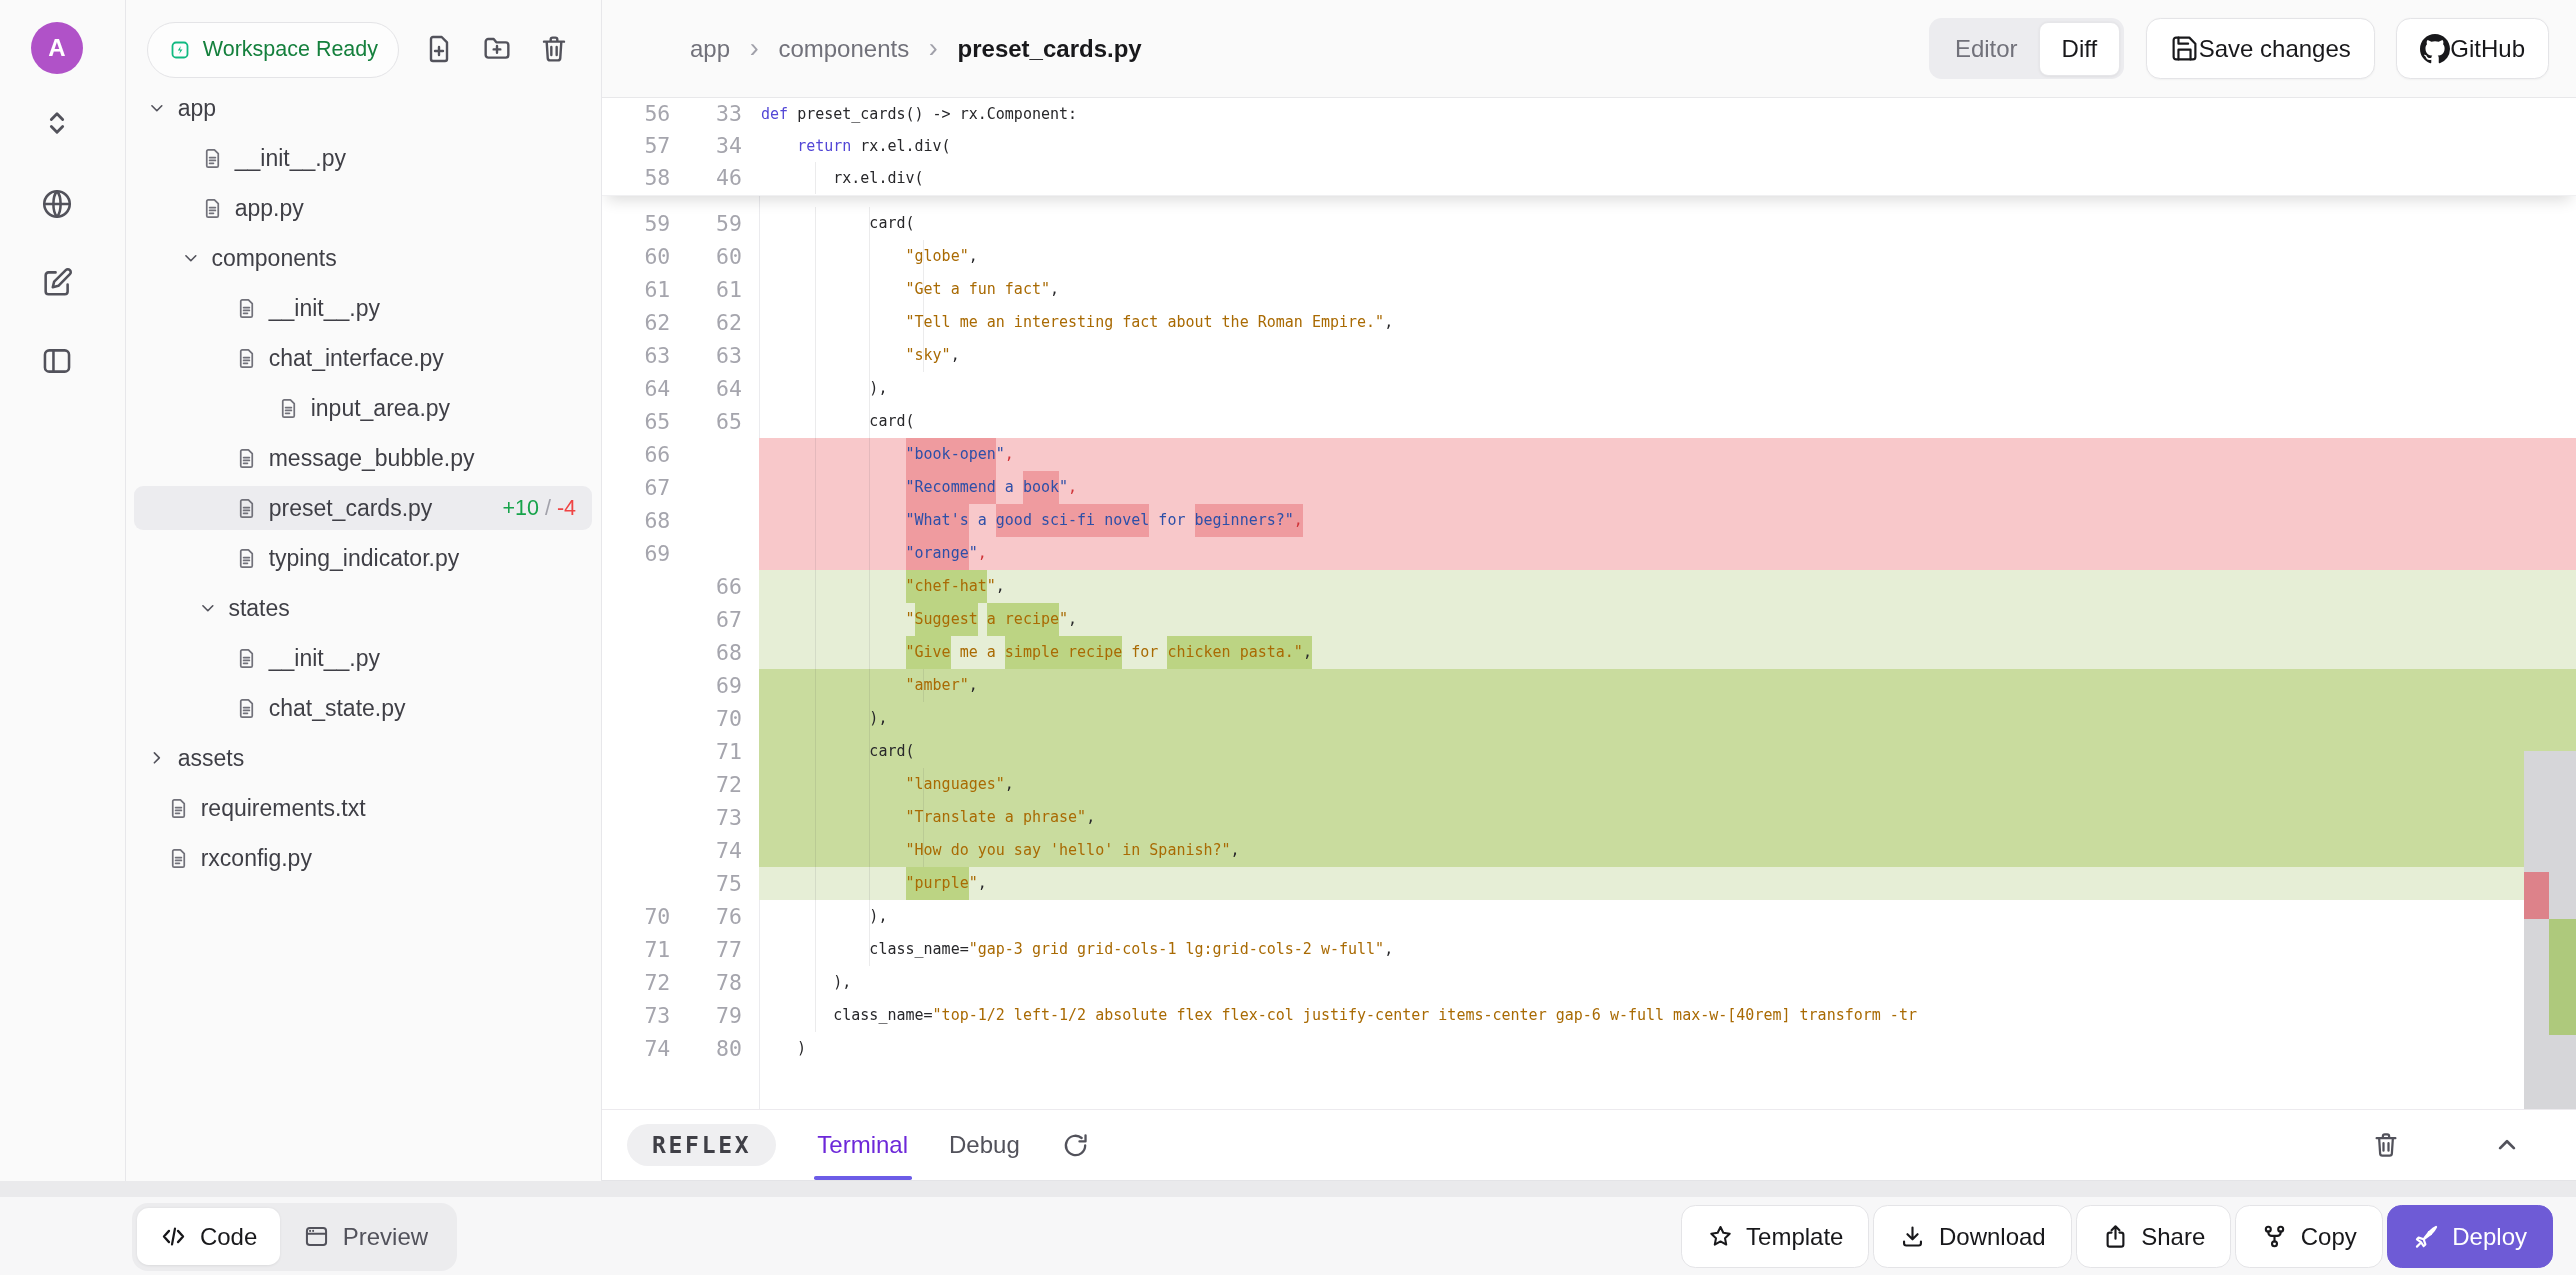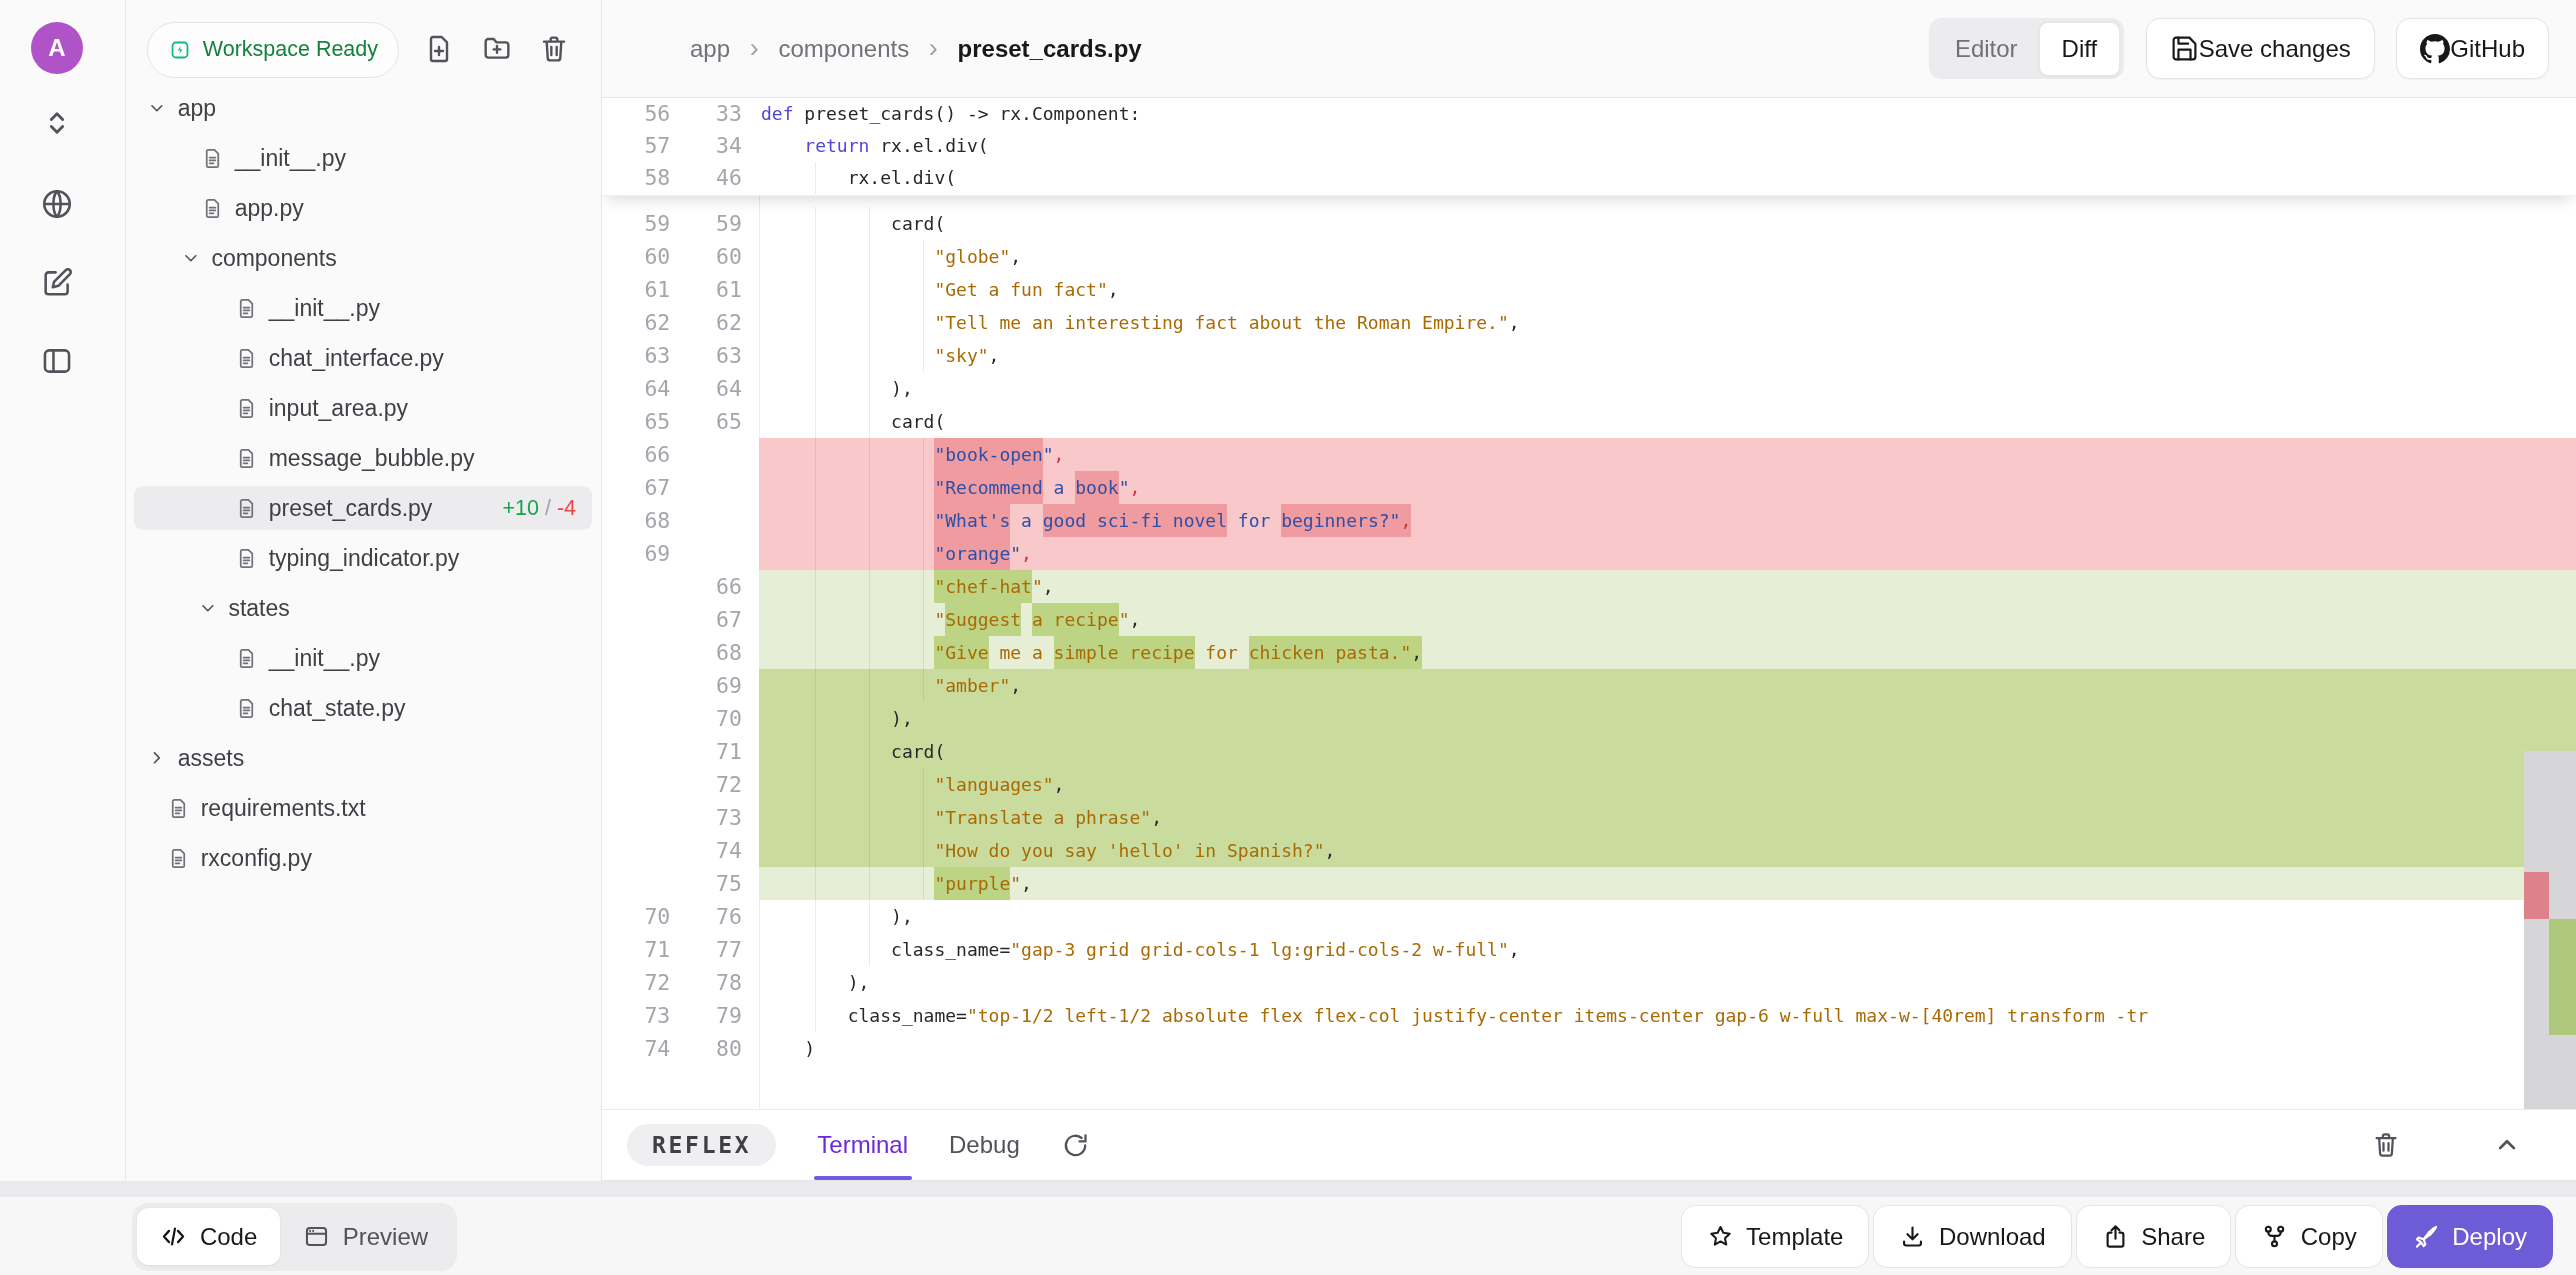--- a/index.html
+++ b/index.html
@@ -44,21 +44,21 @@
   .col0line{position:absolute;left:157px;top:0;height:100%;width:0;border-left:0.9px solid #ebebee;z-index:0}
   .rows{position:absolute;left:0;top:109px;width:100%;z-index:1}
   .code-row{position:relative;height:33px;font-family:"DejaVu Sans Mono",monospace}
   .code-row::before{content:"";position:absolute;left:157px;right:0;top:0;bottom:0;background:transparent}
   .k-del::before{background:#f8c8ca}
   .k-addm::before{background:#e6eed6}
   .k-add::before{background:#c9dc9e}
   .ln{position:absolute;top:0;width:54px;text-align:right;font-size:21.5px;line-height:33px;color:#a5a5ad}
   .ln-old{left:14.3px}.ln-new{left:86px}
   .guide{position:absolute;top:0;bottom:0;width:0;border-left:0.9px solid rgba(63,63,70,.10)}
-  .code-text{position:absolute;left:159px;top:0;white-space:pre;font-size:18px;line-height:33px}
+  .code-text{position:absolute;left:159px;top:0;white-space:pre;font-size:15px;line-height:33px}
   .tk-c{color:#27272a}.tk-s{color:#a96a03}.tk-b{color:#2d4fa8}.tk-k{color:#5246d6}.tk-r{color:#d03438}
   .hl-del,.hl-add{display:inline-block;line-height:33px;vertical-align:top}
   .hl-del{background:#ef9b9f}.hl-add{background:#bcd483}
   .sticky{position:absolute;left:0;top:0;width:100%;height:97px;background:#fff;z-index:5;
           box-shadow:0 9px 14.3px -5.4px rgba(0,0,0,.14);border-bottom:0.9px solid #f0f0f2}
   .sticky .code-row{height:32px}
   .sticky .ln,.sticky .code-text{line-height:32px}
   .vscroll{position:absolute;right:0;top:653px;width:52px;height:358px;background:#d6d6d9;z-index:6}
   .vscroll .m-del{position:absolute;left:0;top:121px;width:25px;height:47px;background:#dd828a}
   .vscroll .m-add{position:absolute;right:0;top:168px;width:27px;height:116px;background:#aec97c}
@@ -176,21 +176,21 @@
         </svg>
         <span class="tree-label">__init__.py</span>
       </div>
       <div class="tree-row" style="padding-left: 110px;">
         <svg class="tico" width="23" height="23" viewBox="0 0 24 24" fill="none" stroke="currentColor" stroke-width="1.8" stroke-linecap="round" stroke-linejoin="round">
           <path d="M14 3H7.5A1.5 1.5 0 0 0 6 4.5v15A1.5 1.5 0 0 0 7.5 21h9a1.5 1.5 0 0 0 1.5-1.5V7l-4-4z"></path>
           <path d="M9 11h6M9 14h6M9 17h4"></path>
         </svg>
         <span class="tree-label">chat_interface.py</span>
       </div>
-      <div class="tree-row" style="padding-left: 110px;">
+      <div class="tree-row" style="padding-left: 110px; margin-left: 42px;">
         <svg class="tico" width="23" height="23" viewBox="0 0 24 24" fill="none" stroke="currentColor" stroke-width="1.8" stroke-linecap="round" stroke-linejoin="round">
           <path d="M14 3H7.5A1.5 1.5 0 0 0 6 4.5v15A1.5 1.5 0 0 0 7.5 21h9a1.5 1.5 0 0 0 1.5-1.5V7l-4-4z"></path>
           <path d="M9 11h6M9 14h6M9 17h4"></path>
         </svg>
         <span class="tree-label">input_area.py</span>
       </div>
       <div class="tree-row" style="padding-left: 110px;">
         <svg class="tico" width="23" height="23" viewBox="0 0 24 24" fill="none" stroke="currentColor" stroke-width="1.8" stroke-linecap="round" stroke-linejoin="round">
           <path d="M14 3H7.5A1.5 1.5 0 0 0 6 4.5v15A1.5 1.5 0 0 0 7.5 21h9a1.5 1.5 0 0 0 1.5-1.5V7l-4-4z"></path>
           <path d="M9 11h6M9 14h6M9 17h4"></path>

